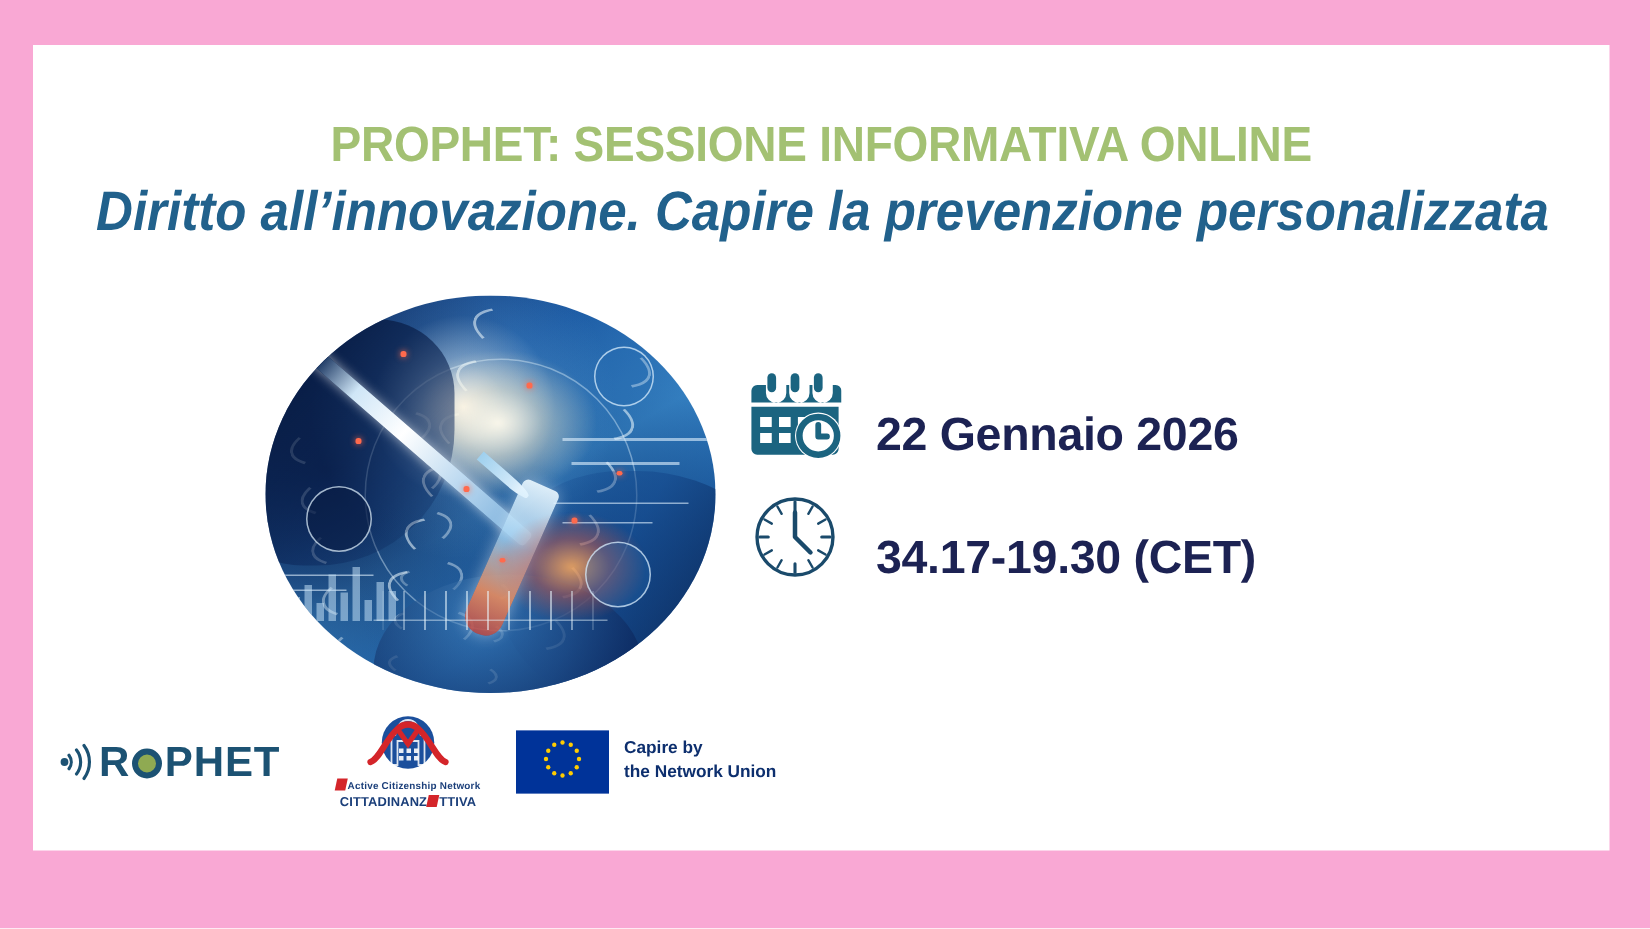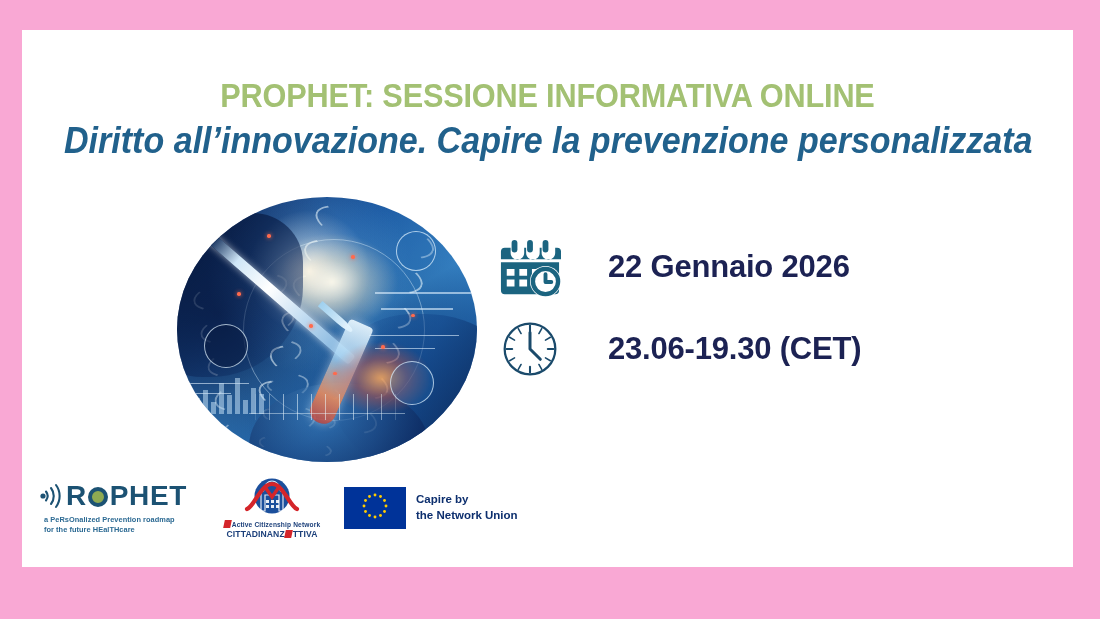--- a/index.html
+++ b/index.html
@@ -219,23 +219,22 @@
   .dot { position: absolute; width: 3.5px; height: 3.5px; border-radius: 50%; background: #ff6a4d; box-shadow: 0 0 4px #ff6a4d; }
 
   
   #info {
     position: absolute;
     left: 476px;
     top: 196px;
   }
   .info-row {
     display: flex;
-    align-items: center;
+    align-items: flex-end;
     height: 82px;
-    gap: 24px;
   }
   .info-icon {
     width: 64px;
     height: 64px;
     flex: 0 0 64px;
     display: flex;
     align-items: center;
     justify-content: center;
   }
   .info-text {
@@ -462,21 +461,21 @@
               <line x1="53.7" y1="44.5" x2="48.5" y2="41.5"></line>
               <line x1="44.5" y1="53.7" x2="41.5" y2="48.5"></line>
               <line x1="19.5" y1="53.7" x2="22.5" y2="48.5"></line>
               <line x1="10.3" y1="44.5" x2="15.5" y2="41.5"></line>
               <line x1="10.3" y1="19.5" x2="15.5" y2="22.5"></line>
               <line x1="19.5" y1="10.3" x2="22.5" y2="15.5"></line>
             </g>
             <path d="M32 14.5V32l11 11" fill="none" stroke="#1a4a6b" stroke-width="3.2" stroke-linecap="round" stroke-linejoin="round"></path>
           </svg>
         </span>
-        <span class="info-text">23.06-19.30 (CET)</span>
+        <span class="info-text">34.17-19.30 (CET)</span>
       </div>
 
     </div>
 
     <div id="logos">
 
       <div class="logo-slot">
         <div id="prophet-logo">
           <div id="prophet-word">
             <span id="prophet-wave">
@@ -487,24 +486,20 @@
                   <path d="M16 4a18.5 18.5 0 0 1 0 22"></path>
                 </g>
                 <circle cx="3" cy="15" r="2.6" fill="#1c5273"></circle>
               </svg>
             </span>
             <span id="prophet-letters">
               <span>R</span>
               <span class="oring"></span>
               <span>PHET</span>
             </span>
-          </div>
-          <div id="prophet-tag">
-            <div>a PeRsOnalized Prevention roadmap</div>
-            <div>for the future HEalTHcare</div>
           </div>
         </div>
       </div>
 
       <div class="logo-slot">
         <div id="acn-logo">
           <div id="acn-mark">
             <svg width="62" height="40" viewBox="0 0 62 40" aria-hidden="true">
               <circle cx="31" cy="18" r="17.5" fill="#1b4f9c"></circle>
               <path d="M31 3 C26 3 23 8 22.5 13 L20 13 L20 33 L24 33 L24 17 L38 17 L38 33 L42 33 L42 13 L39.5 13 C39 8 36 3 31 3 Z" fill="none" stroke="#ffffff" stroke-width="1.2" opacity="0.85"></path>

